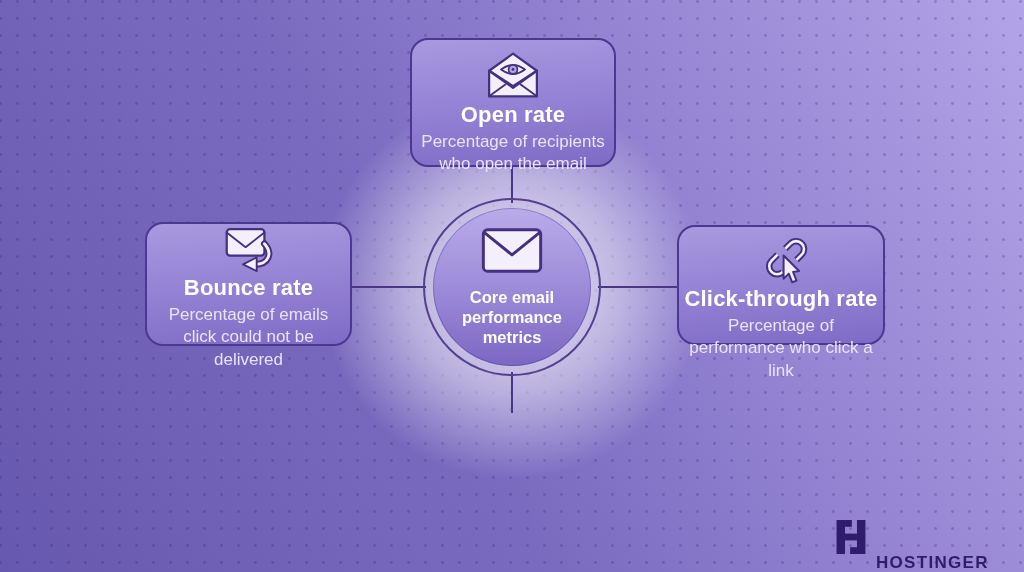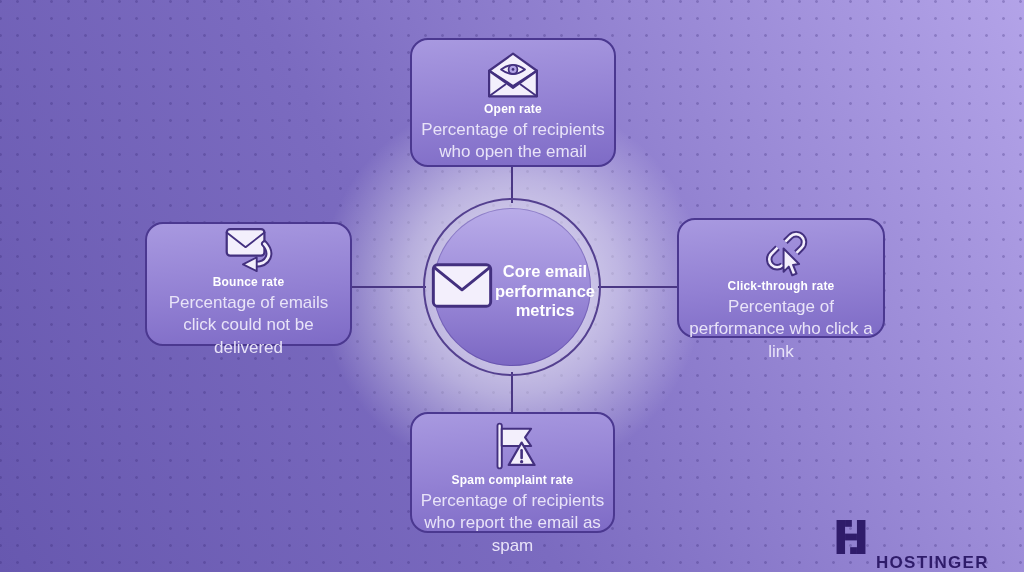--- a/index.html
+++ b/index.html
@@ -25,33 +25,33 @@
   #conn-bottom { left:511px; top:372px; height:41px; }
   #conn-left   { left:352px; top:286px; width:74px; }
   #conn-right  { left:598px; top:286px; width:80px; }
 
   .ring { position:absolute; left:423px; top:198px; width:178px; height:178px;
           border:2px solid #54408f; border-radius:50%; }
   .hub  { position:absolute; left:433px; top:208px; width:158px; height:158px;
           border-radius:50%;
           background:linear-gradient(180deg,#b9ace9 0%, #9e8dda 48%, #7b67c3 100%);
           box-shadow:inset 0 0 0 1px rgba(70,50,140,0.35);
-          display:flex; flex-direction:row; align-items:center; justify-content:center; }
+          display:flex; flex-direction:column; align-items:center; justify-content:center; }
   .hub-title { margin-top:9px; width:126px; text-align:center; color:#ffffff;
                font-size:16.5px; font-weight:700; line-height:1.2; }
 
   .node { position:absolute; border-radius:18px; border:2px solid #4b3890;
           background:linear-gradient(175deg,#a899e0 0%, #9280d3 55%, #7e6bc6 100%);
           display:flex; flex-direction:column; align-items:center; text-align:center; }
   #node-open   { left:410px; top:38px;  width:206px; height:129px; padding-top:11px; }
   #node-bounce { left:145px; top:222px; width:207px; height:124px; }
-  #node-click  { left:677px; top:218px; width:208px; height:120px; padding-top:8px; }
+  #node-click  { left:677px; top:225px; width:208px; height:120px; padding-top:8px; }
   #node-spam   { left:410px; top:412px; width:205px; height:121px; padding-top:8px; }
 
-  .node-title { color:#ffffff; font-size:12px; font-weight:700; letter-spacing:0.2px;
+  .node-title { color:#ffffff; font-size:22px; font-weight:700; letter-spacing:0.2px;
                 margin-top:3px; }
   .node-desc  { color:#e8e3f8; font-size:17px; line-height:1.32; margin-top:3px;
                 width:186px; }
   .node-icon  { height:48px; display:flex; align-items:center; justify-content:center; }
 
   .icon-stroke { stroke:#43307f; stroke-width:2.6; stroke-linejoin:round; stroke-linecap:round; }
   .icon-fill   { fill:#f3effc; }
   .icon-none   { fill:none; }
 
   .brand { position:absolute; left:836px; top:505px; display:flex; align-items:center; gap:10px; }
@@ -116,33 +116,20 @@
         <path d="M37,17 L43,11 A9,9 0 0 1 56,24 L50,30" class="icon-none" style="stroke:#f3effc; stroke-width:3"></path>
         <path d="M28,24 L21,31 A9,9 0 0 0 34,44" class="icon-none" style="stroke:#43307f; stroke-width:7.5"></path>
         <path d="M28,24 L21,31 A9,9 0 0 0 34,44" class="icon-none" style="stroke:#f3effc; stroke-width:3"></path>
         <path d="M35,25 L35,52 L41,46 L45,56 L50,54 L46,44 L53,43 Z" class="icon-fill icon-stroke" style="stroke-width:2.3"></path>
       </svg>
     </span>
     <div class="node-title">Click-through rate</div>
     <div class="node-desc">Percentage of performance who click a link</div>
   </div>
 
-  <div class="node" id="node-spam">
-    <span class="node-icon">
-      <svg width="56" height="50" viewBox="0 0 64 58">
-        <rect x="14" y="3" width="5" height="52" rx="2.5" class="icon-fill icon-stroke" style="stroke-width:2.2"></rect>
-        <polygon points="19,9 53,9 46,19 53,29 19,29" class="icon-fill icon-stroke" style="stroke-width:2.4"></polygon>
-        <path d="M42,25 L57,51 L27,51 Z" class="icon-fill icon-stroke" style="stroke-width:2.6"></path>
-        <path d="M42,34 L42,43" class="icon-none icon-stroke" style="stroke-width:3"></path>
-        <circle cx="42" cy="47.2" r="1.9" style="fill:#43307f"></circle>
-      </svg>
-    </span>
-    <div class="node-title">Spam complaint rate</div>
-    <div class="node-desc">Percentage of recipients who report the email as spam</div>
-  </div>
 
   <div class="brand">
     <span>
       <svg width="30" height="34" viewBox="0 0 34 40">
         <g fill="#2F1C6A">
           <rect x="0" y="0" width="10" height="40"></rect>
           <rect x="24" y="0" width="10" height="40"></rect>
           <rect x="10" y="16" width="14" height="8"></rect>
           <rect x="10" y="0" width="8" height="8"></rect>
           <rect x="16" y="32" width="8" height="8"></rect>

